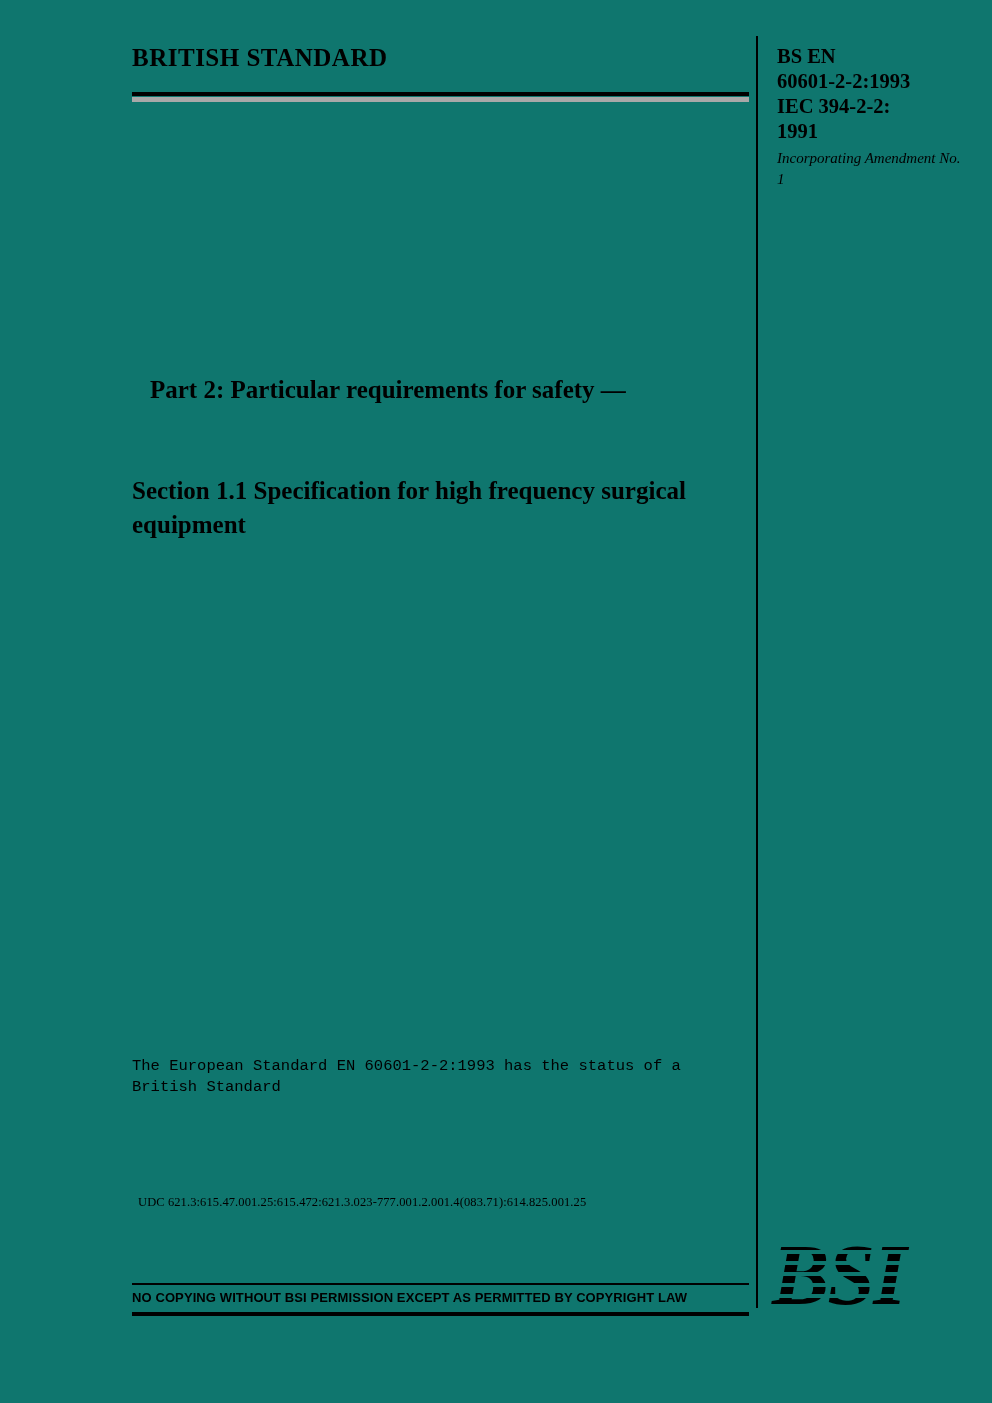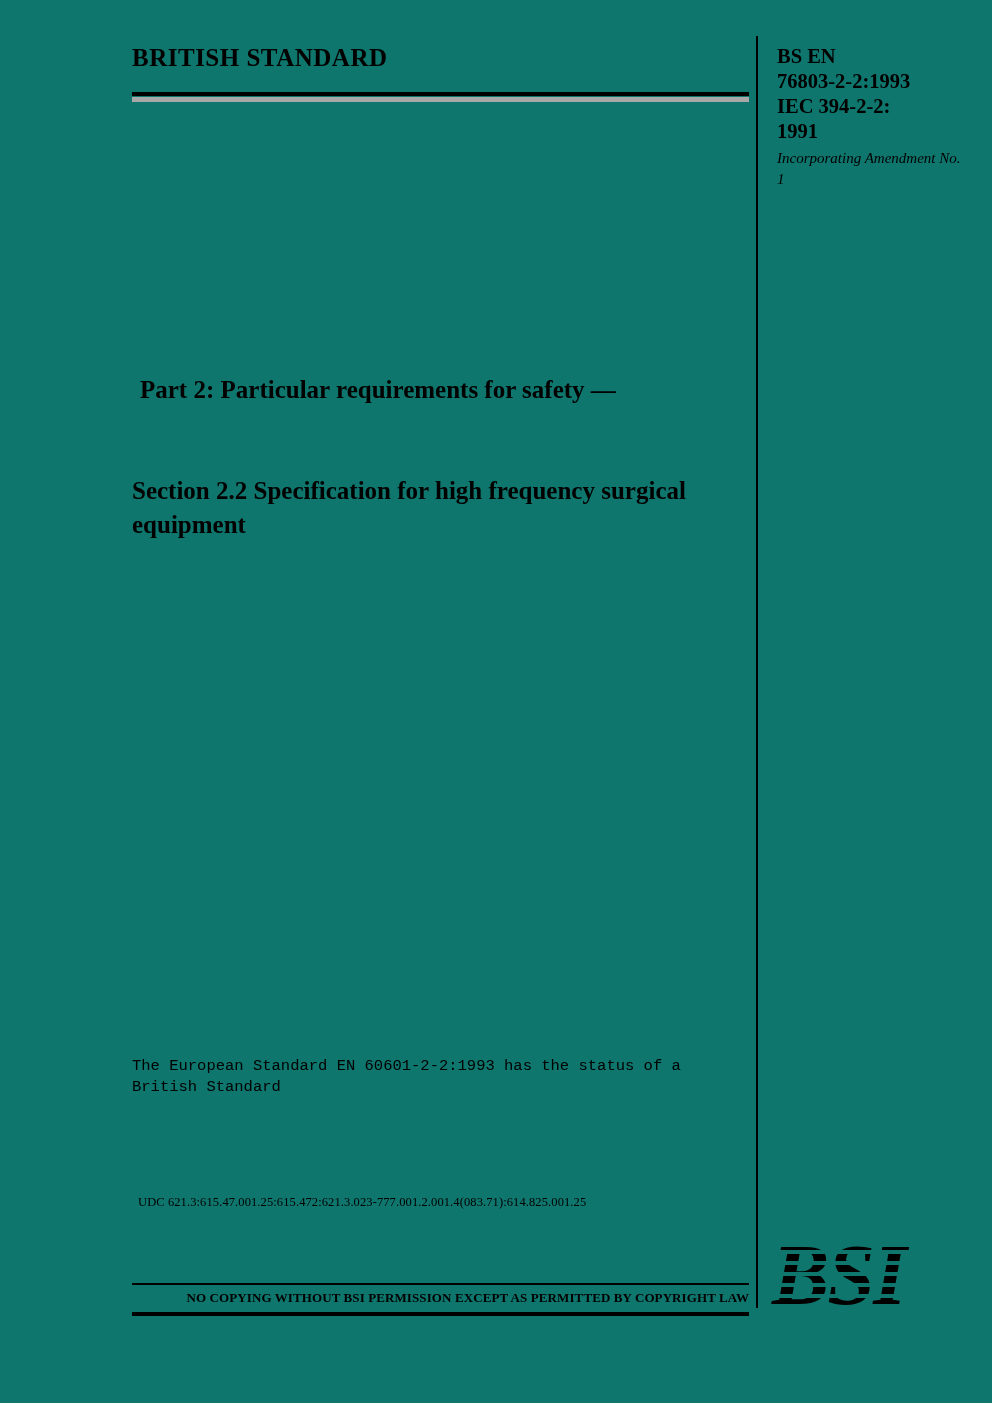--- a/index.html
+++ b/index.html
@@ -90,21 +90,21 @@
     left: 132px;
     top: 196px;
     width: 600px;
     font-family: "Liberation Serif", serif;
     font-weight: bold;
     font-size: 44px;
     line-height: 56px;
   }
   .sub-title {
     position: absolute;
-    left: 140px;
+    left: 150px;
     top: 352px;
     width: 580px;
     font-family: "Liberation Serif", serif;
     font-weight: bold;
     font-size: 25px;
     line-height: 34px;
   }
   .section-title {
     position: absolute;
     left: 132px;
@@ -145,22 +145,22 @@
     top: 1283px;
     width: 617px;
     height: 2px;
     background: #000000;
   }
   .footer-note {
     position: absolute;
     left: 132px;
     top: 1290px;
     width: 617px;
-    text-align: right;
-    font-family: Liberation Serif, serif;
+    text-align: left;
+    font-family: Liberation Sans, sans-serif;
     font-weight: bold;
     font-size: 13px;
     letter-spacing: 0.1px;
   }
   .footer-rule-bottom {
     position: absolute;
     left: 132px;
     top: 1312px;
     width: 617px;
     height: 4px;
@@ -180,35 +180,35 @@
 </head>
 <body>
 
 <div class="page">
 
   <div class="header">
     <div class="header-title">BRITISH STANDARD</div>
 
     <div class="std-ref">
       <span>BS EN</span><br>
-      <span>76803-2-2:1993</span><br>
+      <span>60601-2-2:1993</span><br>
       <span>IEC 394-2-2:</span><br>
       <span>1991</span>
       <span class="amend">Incorporating Amendment No. 1</span>
     </div>
   </div>
 
   <div class="rule-thick"></div>
   <div class="rule-grey"></div>
   <div class="v-divider"></div>
 
 
   <h2 class="sub-title">Part 2: Particular requirements for safety —</h2>
 
-  <h2 class="section-title">Section 2.2 Specification for high frequency surgical equipment</h2>
+  <h2 class="section-title">Section 1.1 Specification for high frequency surgical equipment</h2>
 
   <div class="status-note">The European Standard EN 60601-2-2:1993 has the status of a British Standard</div>
 
   <div class="udc">UDC 621.3:615.47.001.25:615.472:621.3.023-777.001.2.001.4(083.71):614.825.001.25</div>
 
   <div class="footer-rule-top"></div>
   <div class="footer-note">NO COPYING WITHOUT BSI PERMISSION EXCEPT AS PERMITTED BY COPYRIGHT LAW</div>
   <div class="footer-rule-bottom"></div>
 
   <div class="bsi-logo">

